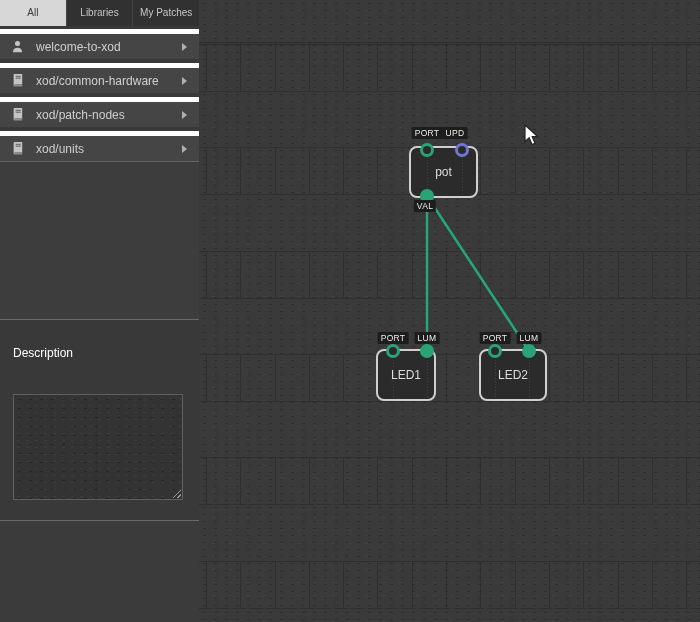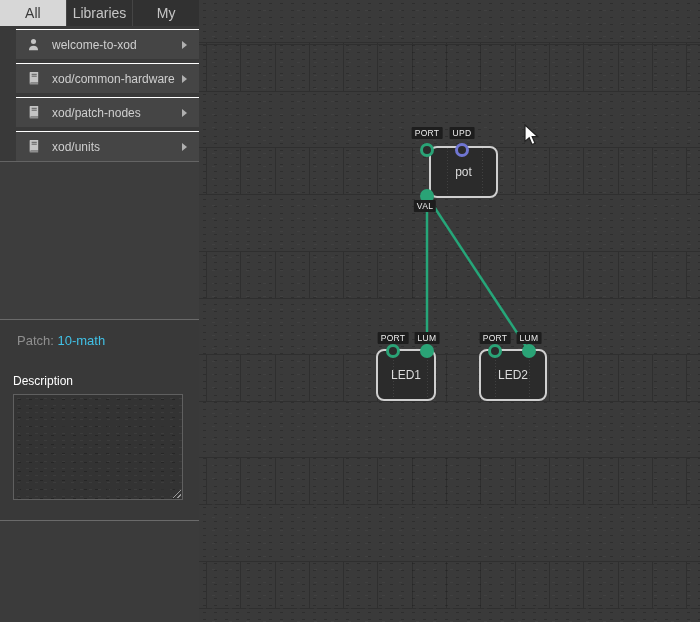--- a/index.html
+++ b/index.html
@@ -3,26 +3,26 @@
 <meta charset="utf-8">
 <style>
   * { margin:0; padding:0; box-sizing:border-box; }
   body { font-family:"Liberation Sans","DejaVu Sans",sans-serif; background:#222; }
   .app { position:relative; width:700px; height:622px; overflow:hidden; background:#3a3a3a; display:flex; }
 
   
   .sidebar { position:relative; width:199px; height:622px; background:#3d3d3d; flex:none; display:flex; flex-direction:column; }
 
   .tabbar { height:26px; display:flex; background:#313131; flex:none; }
-  .tab { flex:1; height:26px; line-height:26px; text-align:center; font-size:14px; color:#c6c6c6; cursor:default; border-left:1px solid #454545; }
+  .tab { flex:1; height:26px; line-height:26px; text-align:center; font-size:10px; color:#c6c6c6; cursor:default; border-left:1px solid #454545; }
   .tab:first-child { border-left:none; }
   .tab.active { background:#d7d7d7; color:#3a3a3a; border-left:none; }
 
   .library-list { padding-top:3px; background:#393939; flex:none; }
-  .lib-row { height:30px; margin-bottom:4px; background:#454545; border-top:1px solid #ffffff; display:flex; align-items:center; padding:0 12px 0 10px;margin-left:16px; }
+  .lib-row { height:30px; margin-bottom:4px; background:#454545; border-top:5px solid #ffffff; display:flex; align-items:center; padding:0 12px 0 10px; }
   .lib-row:last-child { margin-bottom:0; }
   .lib-icon { width:15px; height:15px; flex:none; display:inline-block; }
   .lib-label { margin-left:11px; font-size:12px; color:#cfcfcf; flex:1; }
   .chevron { width:0; height:0; border-left:5px solid #b0b0b0; border-top:4px solid transparent; border-bottom:4px solid transparent; flex:none; }
 
   .spacer-panel { height:158px; background:#3d3d3d; border-top:1px solid #646464; flex:none; }
 
   .patch-panel { height:201px; background:#393939; border-top:1px solid #6a6a6a; flex:none; position:relative; }
   .patch-line { margin:13px 0 0 17px; font-size:13px; color:#8f8f8f; }
   .patch-name { color:#41c1e6; text-decoration:none; cursor:pointer; }
@@ -126,48 +126,44 @@
         </span>
         <span class="lib-label">xod/units</span>
         <span class="chevron"></span>
       </div>
 
     </div>
 
     <div class="spacer-panel"></div>
 
     <div class="patch-panel">
-      <div class="patch-line">
-        <span>Patch:</span>
-        <a class="patch-name">10-math</a>
-      </div>
       <label class="desc-label">Description</label>
       <div class="desc-box">
         <textarea style=""></textarea>
         <div class="resize-corner"></div>
       </div>
     </div>
 
     <div class="foot-panel"></div>
   </aside>
 
   <main class="canvas">
 
     <svg class="links-svg" viewBox="0 0 501 622" preserveAspectRatio="none">
       <line x1="228" y1="196" x2="228" y2="351" stroke="#26a679" stroke-width="2.5"></line>
       <line x1="228" y1="196" x2="330" y2="351" stroke="#26a679" stroke-width="2.5"></line>
     </svg>
 
-    <div class="node" style="left:210px; top:146px; width:69px; height:52px;margin-left:20px;">
+    <div class="node" style="left:210px; top:146px; width:69px; height:52px;">
       <div class="pin-guide" style="left:16px;"></div>
       <div class="pin-guide" style="left:51px;"></div>
       <span class="node-label">pot</span>
     </div>
     <span class="pin-badge" style="left:228px; top:127px;">PORT</span>
-    <span class="pin-badge" style="left:263px; top:127px;">UPD</span>
+    <span class="pin-badge" style="left:256px; top:127px;">UPD</span>
     <div class="pin hollow-green" style="left:221px; top:143px;"></div>
     <div class="pin hollow-blue" style="left:256px; top:143px;"></div>
     <div class="pin filled-green" style="left:221px; top:189px;"></div>
     <span class="pin-badge" style="left:226px; top:200px;">VAL</span>
 
     <div class="node" style="left:177px; top:349px; width:60px; height:52px;align-items:center;">
       <div class="pin-guide" style="left:15px;"></div>
       <div class="pin-guide" style="left:49px;"></div>
       <span class="node-label">LED1</span>
     </div>

